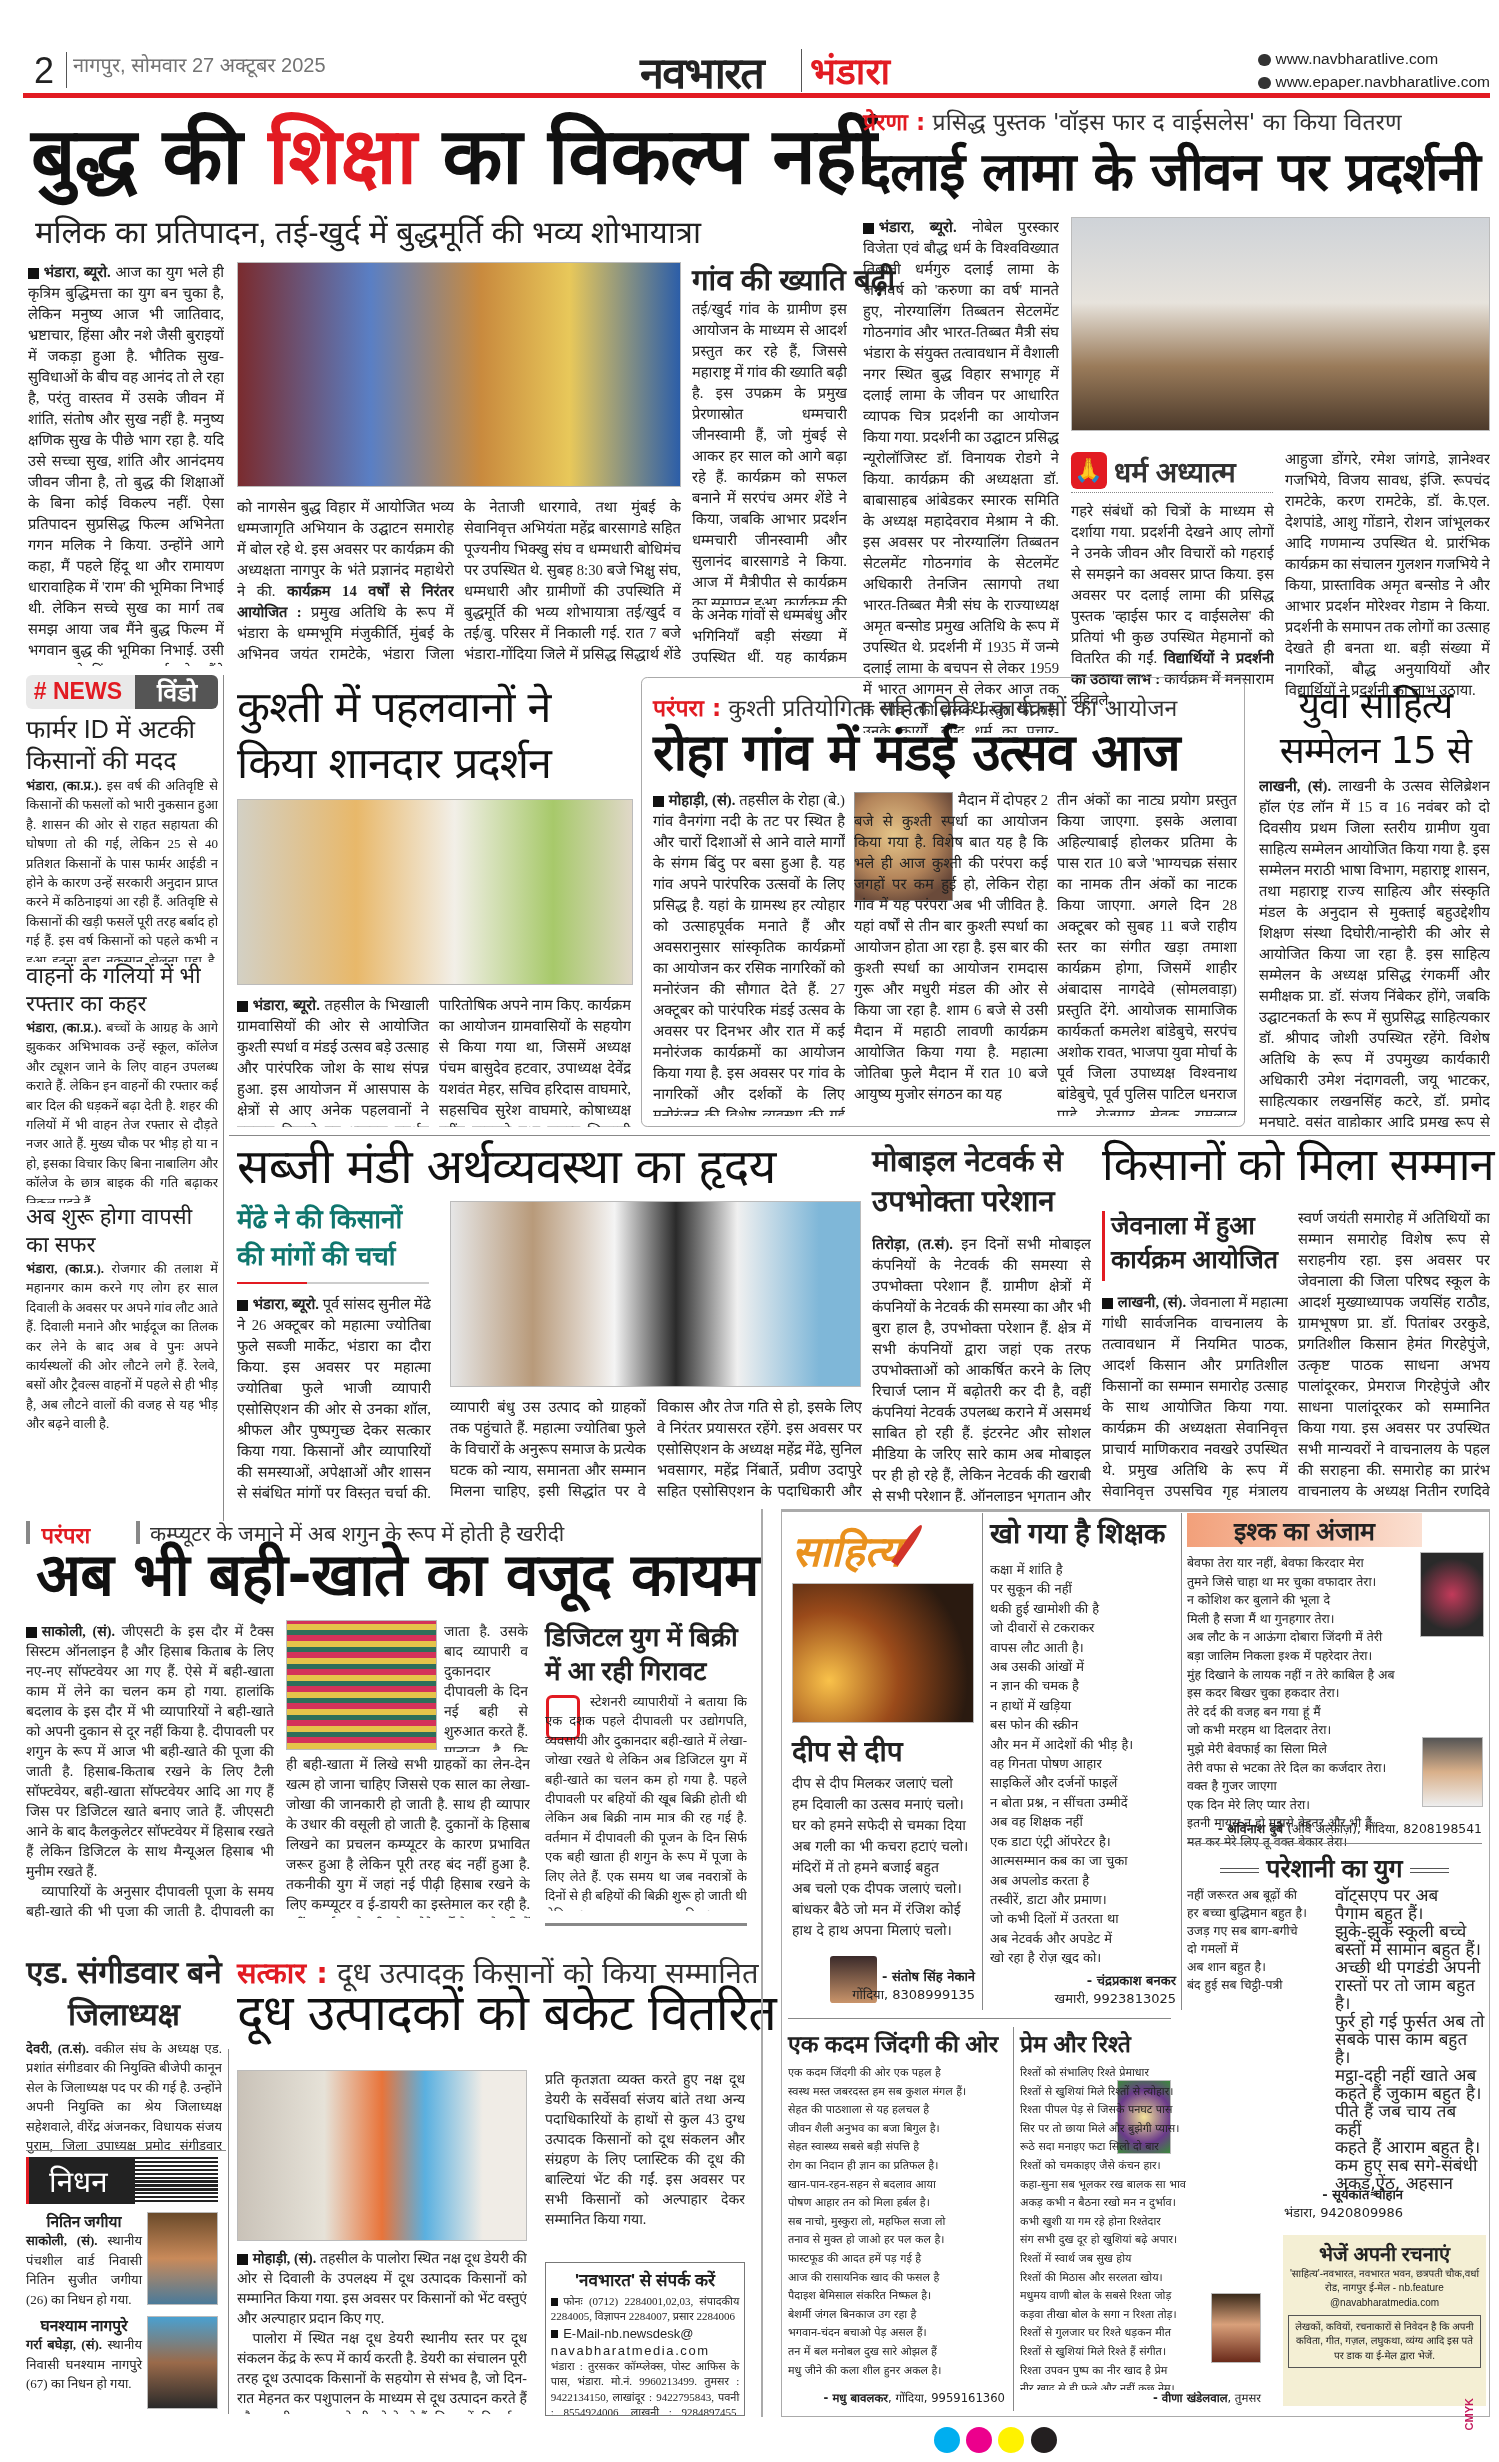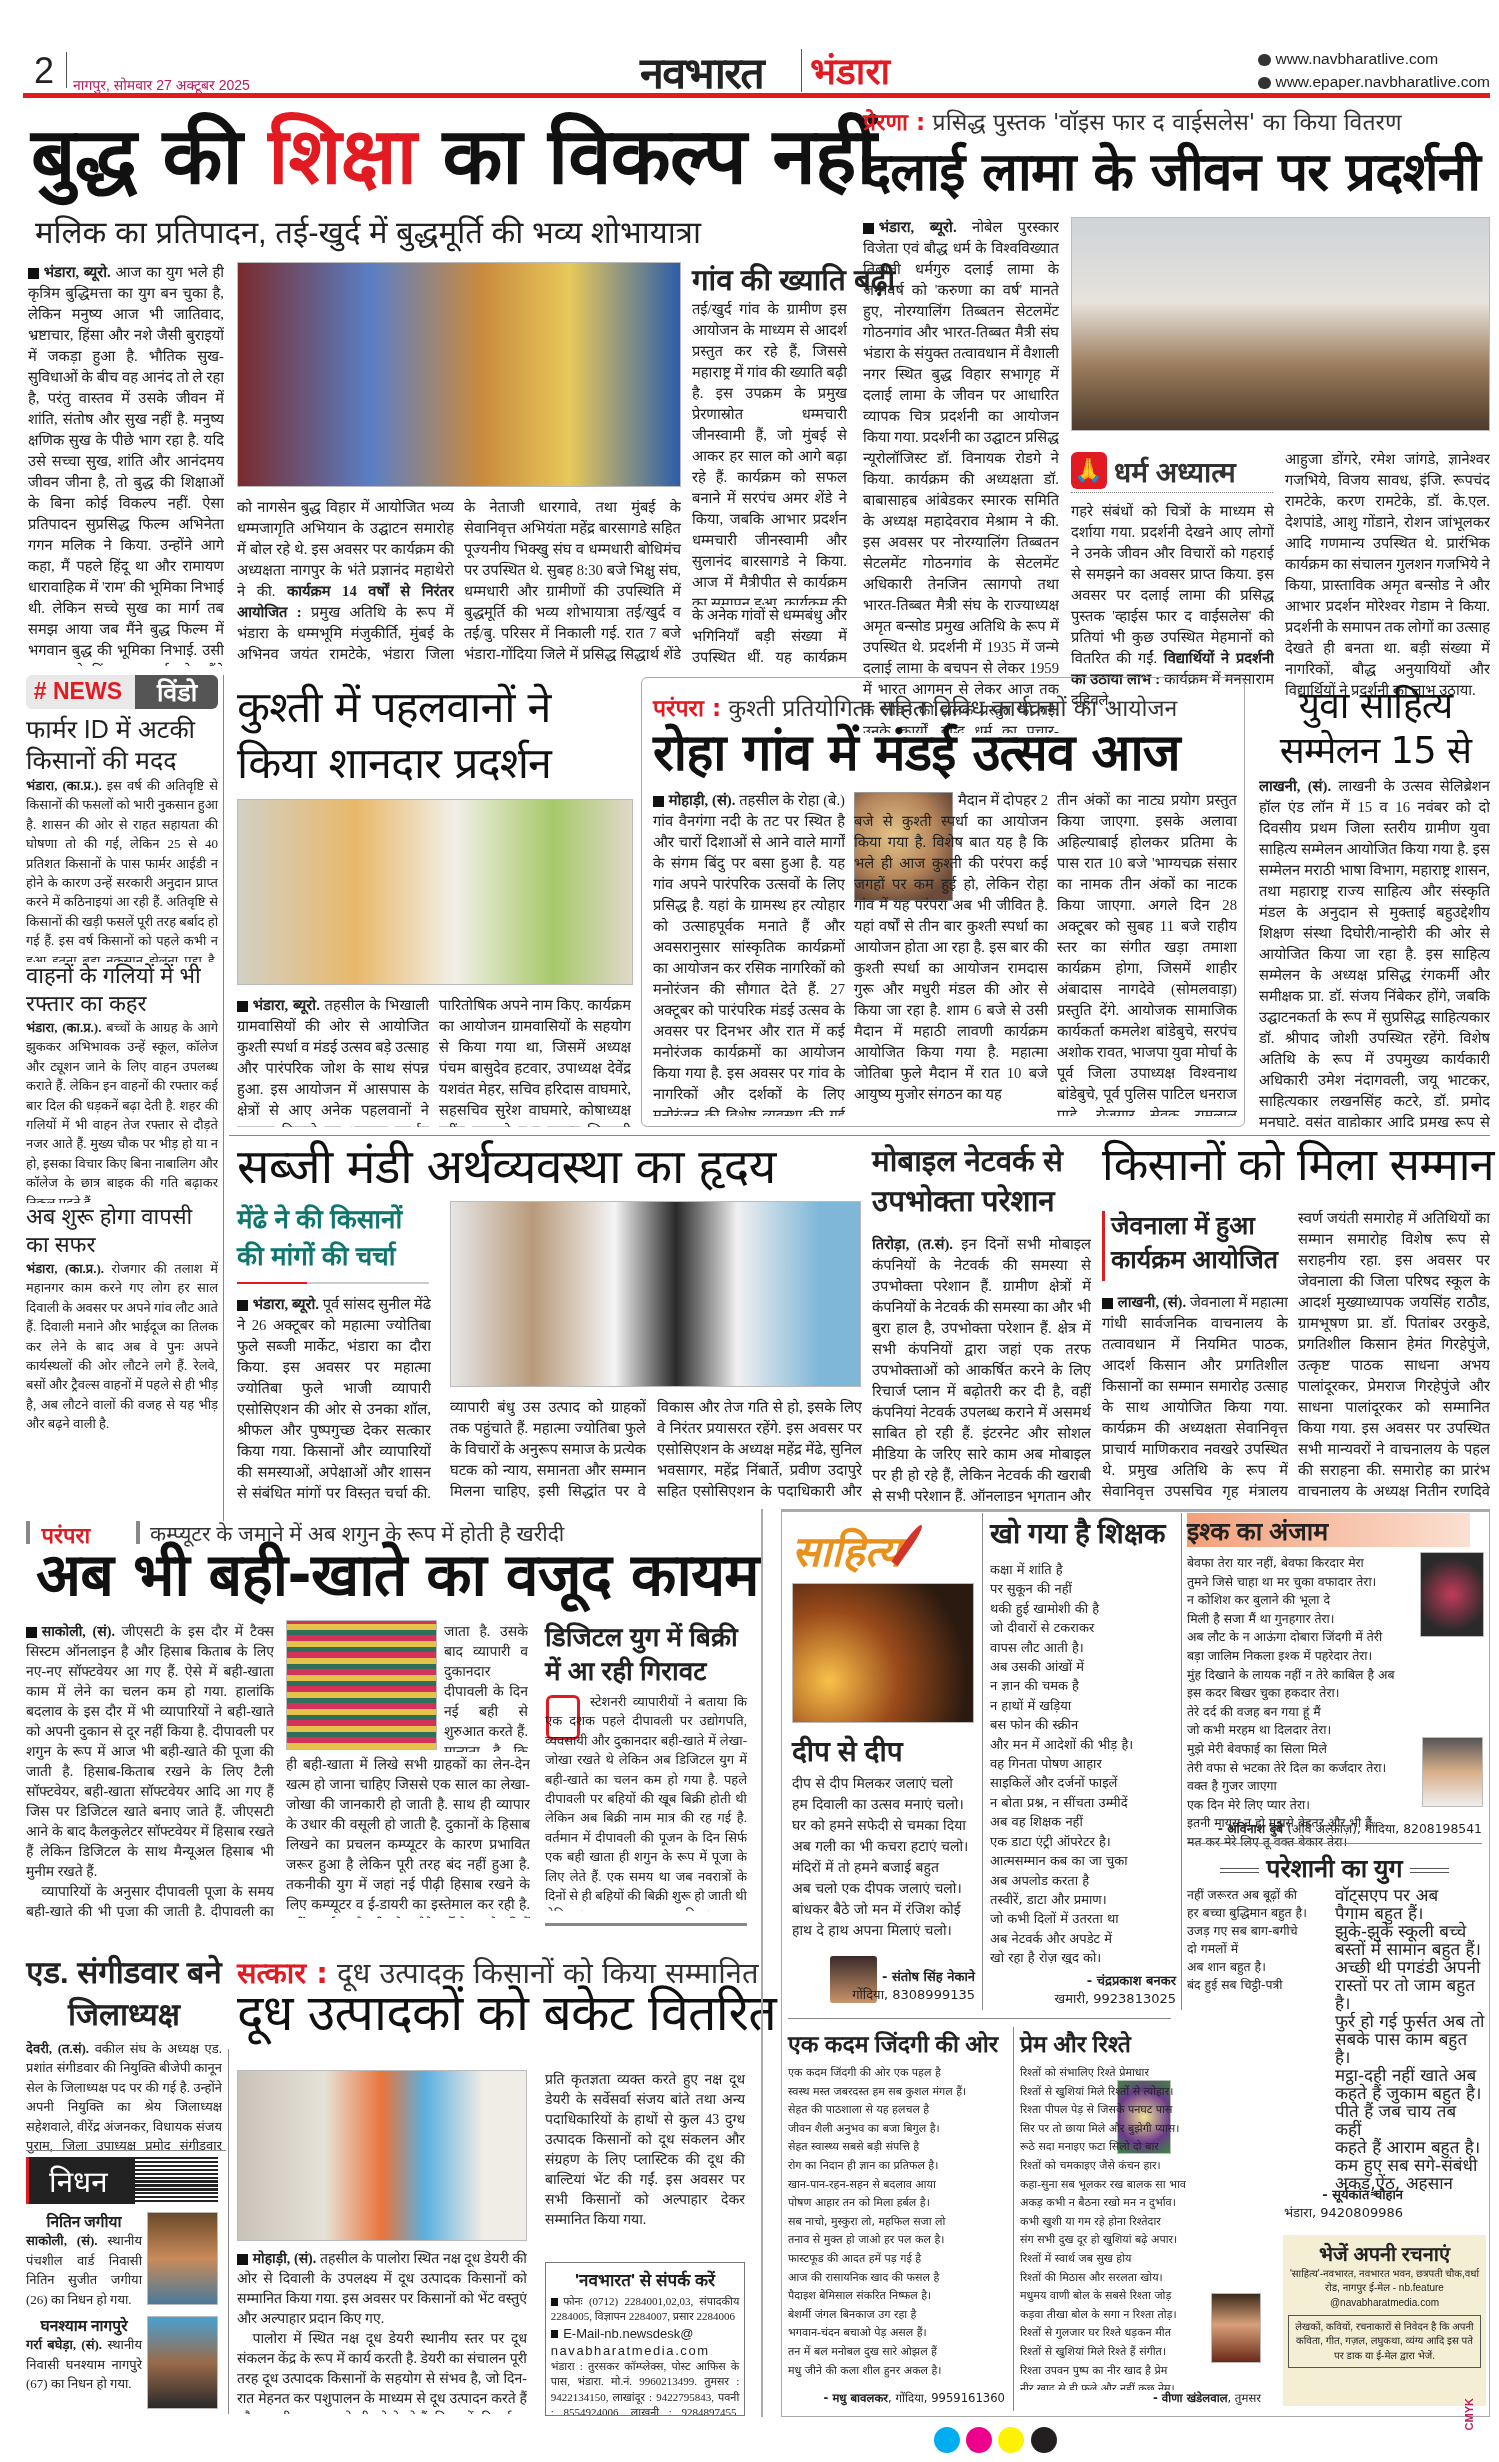--- a/index.html
+++ b/index.html
@@ -20,21 +20,21 @@
 .byline{font-family:"DejaVu Sans",sans-serif;font-size:14.7px;text-align:right;color:#222}
 .byline b{font-weight:bold}
 .cmyk span{display:inline-block;width:26px;height:26px;border-radius:50%;margin:0 3.1px}
 </style>
 </head>
 <body>
 
 <div class="abs" style="left:23px;top:47px;width:1467px;height:47px;">
   <span class="abs sans" style="left:11px;top:3.1px;font-size:36px;color:#222">2</span>
   <span class="abs" style="left:43px;top:4.7px;width:0.8px;height:36px;background:#555"></span>
-  <span class="abs sans" style="left:50px;top:28px;font-size:14px;color:#be185d">नागपुर, सोमवार 27 अक्टूबर 2025</span>
+  <span class="abs sans" style="left:50px;top:4px;font-size:20px;color:#737373">नागपुर, सोमवार 27 अक्टूबर 2025</span>
   <span class="abs sans" style="left:617px;top:-4.7px;font-size:43px;font-weight:bold;color:#222;letter-spacing:-1.6px">नवभारत</span>
   <span class="abs" style="left:778px;top:1.6px;width:0.8px;height:43px;background:#555"></span>
   <span class="abs sans" style="left:787px;top:-3.1px;font-size:37px;font-weight:bold;color:#e21b22">भंडारा</span>
   <div class="abs sans" style="right:0;top:0;text-align:left;font-size:15.5px;color:#222;line-height:23px">
     <div><span style="display:inline-block;width:12.4px;height:12.4px;border-radius:50%;background:#333;margin-right:4.7px;vertical-align:middle"></span><span>www.navbharatlive.com</span></div>
     <div><span style="display:inline-block;width:12.4px;height:12.4px;border-radius:50%;background:#333;margin-right:4.7px;vertical-align:middle"></span><span>www.epaper.navbharatlive.com</span></div>
   </div>
 </div>
 <div class="abs" style="left:23px;top:93px;width:1467px;height:4.7px;background:#e21b22"></div>
 
@@ -274,21 +274,21 @@
 अब अपलोड करता है
 तस्वीरें, डाटा और प्रमाण।
 जो कभी दिलों में उतरता था
 अब नेटवर्क और अपडेट में
 खो रहा है रोज़ खुद को।</div>
 <div class="abs byline" style="left:982px;top:1971px;width:194px;font-size:13px">
   <b>- चंद्रप्रकाश बनकर</b><br><span>खमारी, 9923813025</span>
 </div>
 
 <div class="rule-v" style="left:1181px;top:1513px;height:497px"></div>
-<div class="abs sans" style="left:1187px;top:1513px;width:283px;height:34px;background:linear-gradient(90deg,#f2a07a,#fbe0d2);font-size:25px;font-weight:bold;color:#222">इश्क का अंजाम</div>
+<div class="abs sans" style="left:1187px;top:1513px;width:235px;height:34px;background:linear-gradient(90deg,#f2a07a,#fbe0d2);text-align:center;font-size:25px;font-weight:bold;color:#222">इश्क का अंजाम</div>
 <div class="abs photo" style="left:1420px;top:1552px;width:64px;height:85px;background:radial-gradient(circle,#c23a5a,#2a2a2a 70%)"></div>
 <div class="abs poem" style="left:1187px;top:1554px;width:295px;height:310px;overflow:hidden;font-size:12.4px;line-height:18.6px">बेवफा तेरा यार नहीं, बेवफा किरदार मेरा
 तुमने जिसे चाहा था मर चुका वफादार तेरा।
 न कोशिश कर बुलाने की भूला दे
 मिली है सजा मैं था गुनहगार तेरा।
 अब लौट के न आऊंगा दोबारा जिंदगी में तेरी
 बड़ा जालिम निकला इश्क में पहरेदार तेरा।
 मुंह दिखाने के लायक नहीं न तेरे काबिल है अब
 इस कदर बिखर चुका हकदार तेरा।
 तेरे दर्द की वजह बन गया हूं मैं

